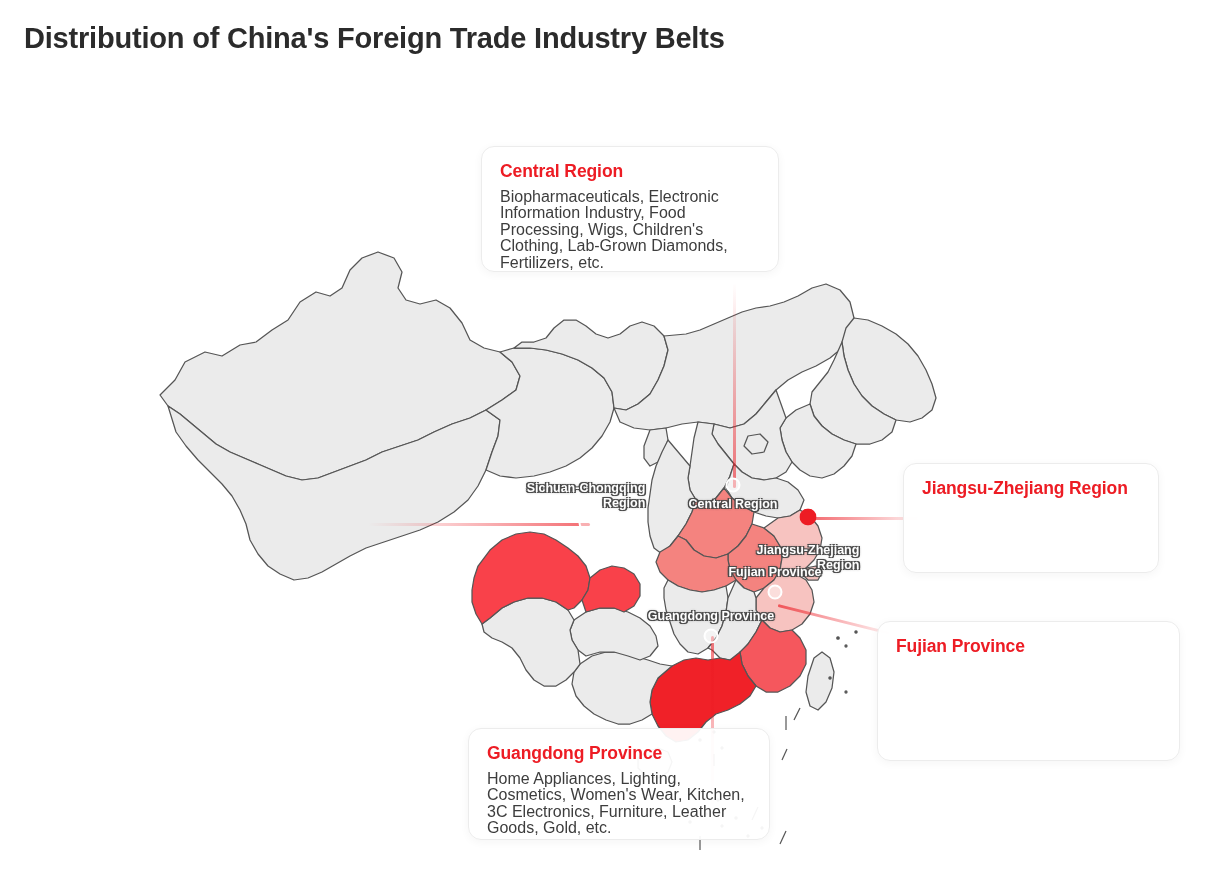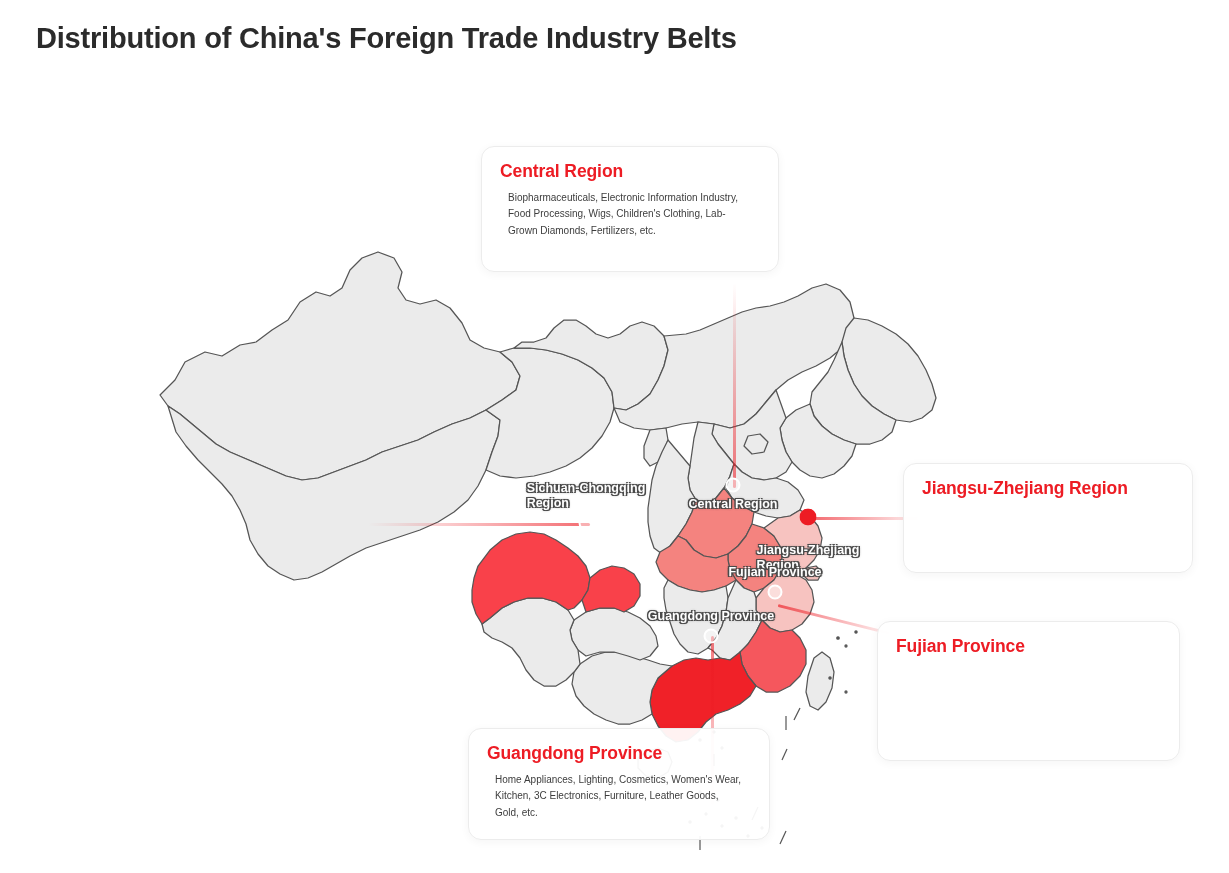--- a/index.html
+++ b/index.html
@@ -5,21 +5,21 @@
   html,body{margin:0;padding:0;}
   body{
     width:1229px;height:873px;
     background:#ffffff;
     font-family:"Liberation Sans","DejaVu Sans",sans-serif;
     overflow:hidden;
     position:relative;
     -webkit-font-smoothing:antialiased;
   }
   #page-title{
-    position:absolute;left:36px;top:22px;
+    position:absolute;left:24px;top:22px;
     font-size:29px;font-weight:bold;color:#2b2b2b;
     letter-spacing:-0.2px;white-space:nowrap;
   }
   #map-stage{
     position:absolute;left:0;top:80px;width:1229px;height:793px;
   }
   #china-map{position:absolute;left:0;top:0;width:1229px;height:793px;}
 
   
   .connector{position:absolute;height:3px;border-radius:2px;pointer-events:none;}
@@ -37,21 +37,21 @@
     border-radius:13px;
     box-shadow:0 2px 10px rgba(0,0,0,.045);
     padding:14px 18px 16px 18px;
     box-sizing:border-box;
   }
   .callout-title{
     color:#ed1c24;font-weight:bold;font-size:17.5px;
     margin:0 0 7px 0;letter-spacing:-0.1px;white-space:nowrap;
   }
   .callout-body{
-    color:#3d3d3d;font-size:10px;line-height:16.4px;margin:8px;
+    color:#3d3d3d;font-size:16px;line-height:16.4px;margin:0;
   }
 
   
   .pin{position:absolute;transform:translate(-50%,-50%);}
   .pin-dot{
     width:15px;height:15px;border-radius:50%;
     box-sizing:border-box;
     position:absolute;left:50%;top:50%;
     transform:translate(-50%,-50%);
   }
@@ -60,21 +60,21 @@
   .pin-label{
     position:absolute;
     white-space:nowrap;
     font-size:12.5px;font-weight:bold;color:#ffffff;
     text-shadow:
       -1.4px -1.4px 0 #4a4a4a, 1.4px -1.4px 0 #4a4a4a,
       -1.4px  1.4px 0 #4a4a4a, 1.4px  1.4px 0 #4a4a4a,
        0 0 3px rgba(60,60,60,.85);
     line-height:15px;
   }
-  .pin-label.center{left:50%;transform:translateX(-50%);text-align:left;}
+  .pin-label.center{left:50%;transform:translateX(-50%);text-align:right;}
   .pin-label.above{bottom:12px;}
   .pin-label.below{top:12px;}
 </style>
 </head>
 <body>
 
 <div id="page-title">Distribution of China's Foreign Trade Industry Belts</div>
 
 <div id="map-stage">
 
@@ -211,21 +211,21 @@
   <div class="pin" style="left:711px;top:556px;">
     <div class="pin-dot hollow"></div>
     <div class="pin-label center above">Guangdong Province</div>
   </div>
 
   <div class="callout" style="left:481px;top:66px;width:298px;height:126px;">
     <p class="callout-title">Central Region</p>
     <p class="callout-body">Biopharmaceuticals, Electronic Information Industry, Food Processing, Wigs, Children's Clothing, Lab-Grown Diamonds, Fertilizers, etc.</p>
   </div>
 
-  <div class="callout" style="left:903px;top:383px;width:290px;height:110px;">
+  <div class="callout" style="left:903px;top:383px;width:256px;height:110px;">
     <p class="callout-title">Jiangsu-Zhejiang Region</p>
   </div>
 
   <div class="callout" style="left:877px;top:541px;width:303px;height:140px;">
     <p class="callout-title">Fujian Province</p>
   </div>
 
   <div class="callout" style="left:468px;top:648px;width:302px;height:112px;">
     <p class="callout-title">Guangdong Province</p>
     <p class="callout-body">Home Appliances, Lighting, Cosmetics, Women's Wear, Kitchen, 3C Electronics, Furniture, Leather Goods, Gold, etc.</p>

